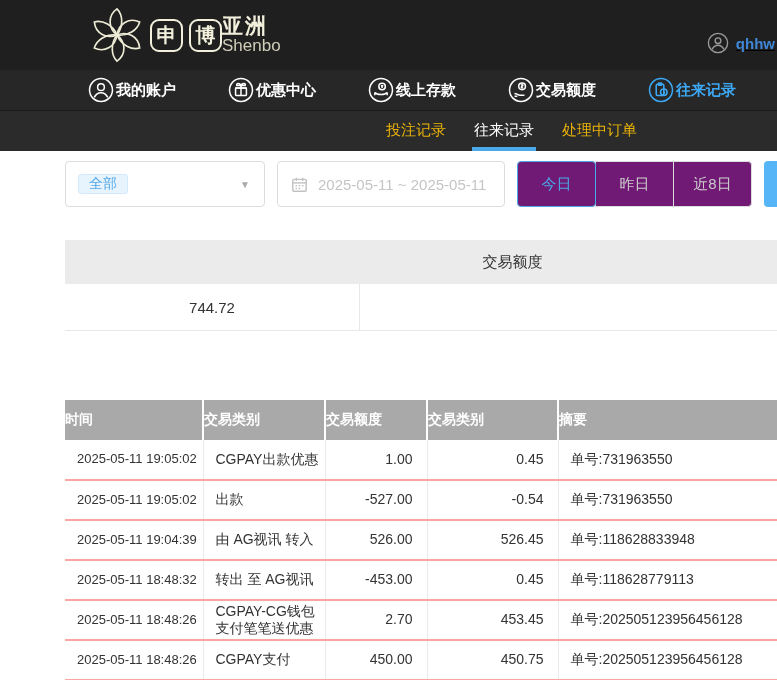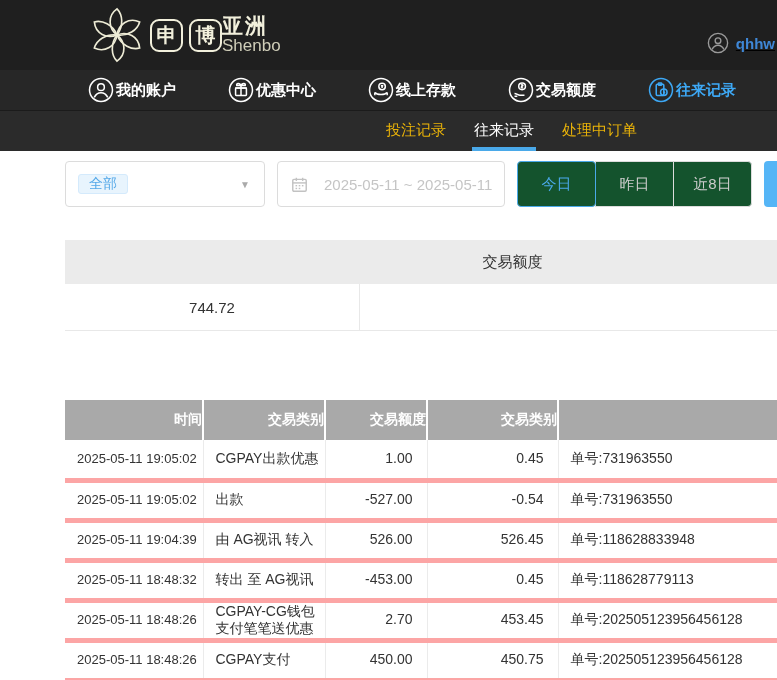--- a/index.html
+++ b/index.html
@@ -37,24 +37,24 @@
   .tab.active { color:#ffffff; border-bottom-color:#4aa9e9; }
 
   
   .filters { position:absolute; top:161px; left:65px; height:46px; display:flex; gap:12px; }
   .dropdown { width:200px; border:1px solid #dcdcdc; border-radius:4px; background:#fff;
               display:flex; align-items:center; padding:0 14px 0 12px; cursor:pointer; }
   .chip { background:#e8f4fd; color:#54a8e8; border:1px solid #d4eafc; border-radius:3px;
           font-size:14px; padding:0 10px; }
   .caret { margin-left:auto; color:#aaaaaa; font-size:10px; }
   .datebox { width:228px; border:1px solid #dcdcdc; border-radius:4px; display:flex; align-items:center;
-             gap:15px; padding:16px 12px; color:#c5c5c5; font-size:15px; cursor:pointer; white-space:nowrap; }
+             gap:9px; padding:16px 12px; color:#c5c5c5; font-size:15px; cursor:pointer; white-space:nowrap; }
   .cal-icon { width:19px; height:19px; flex:none; }
   .btn-group { display:flex; }
-  .qbtn { width:79px; border:1px solid #dcdcdc; background:#14532d; color:#cccccc; font-size:15px;
+  .qbtn { width:79px; border:1px solid #dcdcdc; background:#701a75; color:#cccccc; font-size:15px;
           display:flex; align-items:center; justify-content:center; margin-left:-1px; cursor:pointer; }
   .qbtn:first-child { margin-left:0; border-radius:4px 0 0 4px; }
   .qbtn:last-child { border-radius:0 4px 4px 0; }
   .qbtn.active { border-color:#4aa9e9; color:#4aa9e9; position:relative; z-index:1; border-radius:4px; }
   .search-btn { width:60px; height:46px; background:#55b5f6; border:none; border-radius:4px; cursor:pointer; }
 
   
   .summary { position:absolute; top:240px; left:65px; width:890px; color:#333; font-size:15px;
              border-bottom:1px solid #e8e8e8; }
   .summary-head { height:44px; background:#ebebeb; display:flex; }
@@ -62,23 +62,23 @@
   .summary-row { height:46px; display:flex; background:#fff; }
   .s-cell { display:flex; align-items:center; justify-content:center; }
   .summary-row .s-cell { border-right:1px solid #e8e8e8; }
   .summary-row .s-cell:last-child { border-right:none; }
   .s-c1 { width:300px; } .s-c2 { width:295px; } .s-c3 { width:295px; }
 
   
   .records { position:absolute; top:400px; left:65px; width:745px; border-collapse:collapse;
              font-size:14px; color:#333; table-layout:fixed; }
   .records th { background:#a9a9a9; color:#fff; font-weight:bold; height:40px; font-size:14px;
-                border-right:2px solid #ffffff; text-align:right; }
+                border-right:2px solid #ffffff; text-align:left; }
   .records th:last-child { border-right:none; }
-  .records td { height:40px; border-bottom:5px solid #fca5a5; border-right:1px solid #ebebeb;
+  .records td { height:40px; border-bottom:2px solid #fca5a5; border-right:1px solid #ebebeb;
                 background:#fff; line-height:1.25; }
   .records td:last-child { border-right:none; }
   .c-time { padding-left:12px; font-size:13px; white-space:nowrap; }
   .c-cat  { padding-left:12px; padding-right:6px;margin-left:28px; }
   .c-amt, .c-bal { text-align:right; padding-right:14px; }
   .c-sum  { padding-left:12px; white-space:nowrap; }
 </style>
 </head>
 <body>
 

